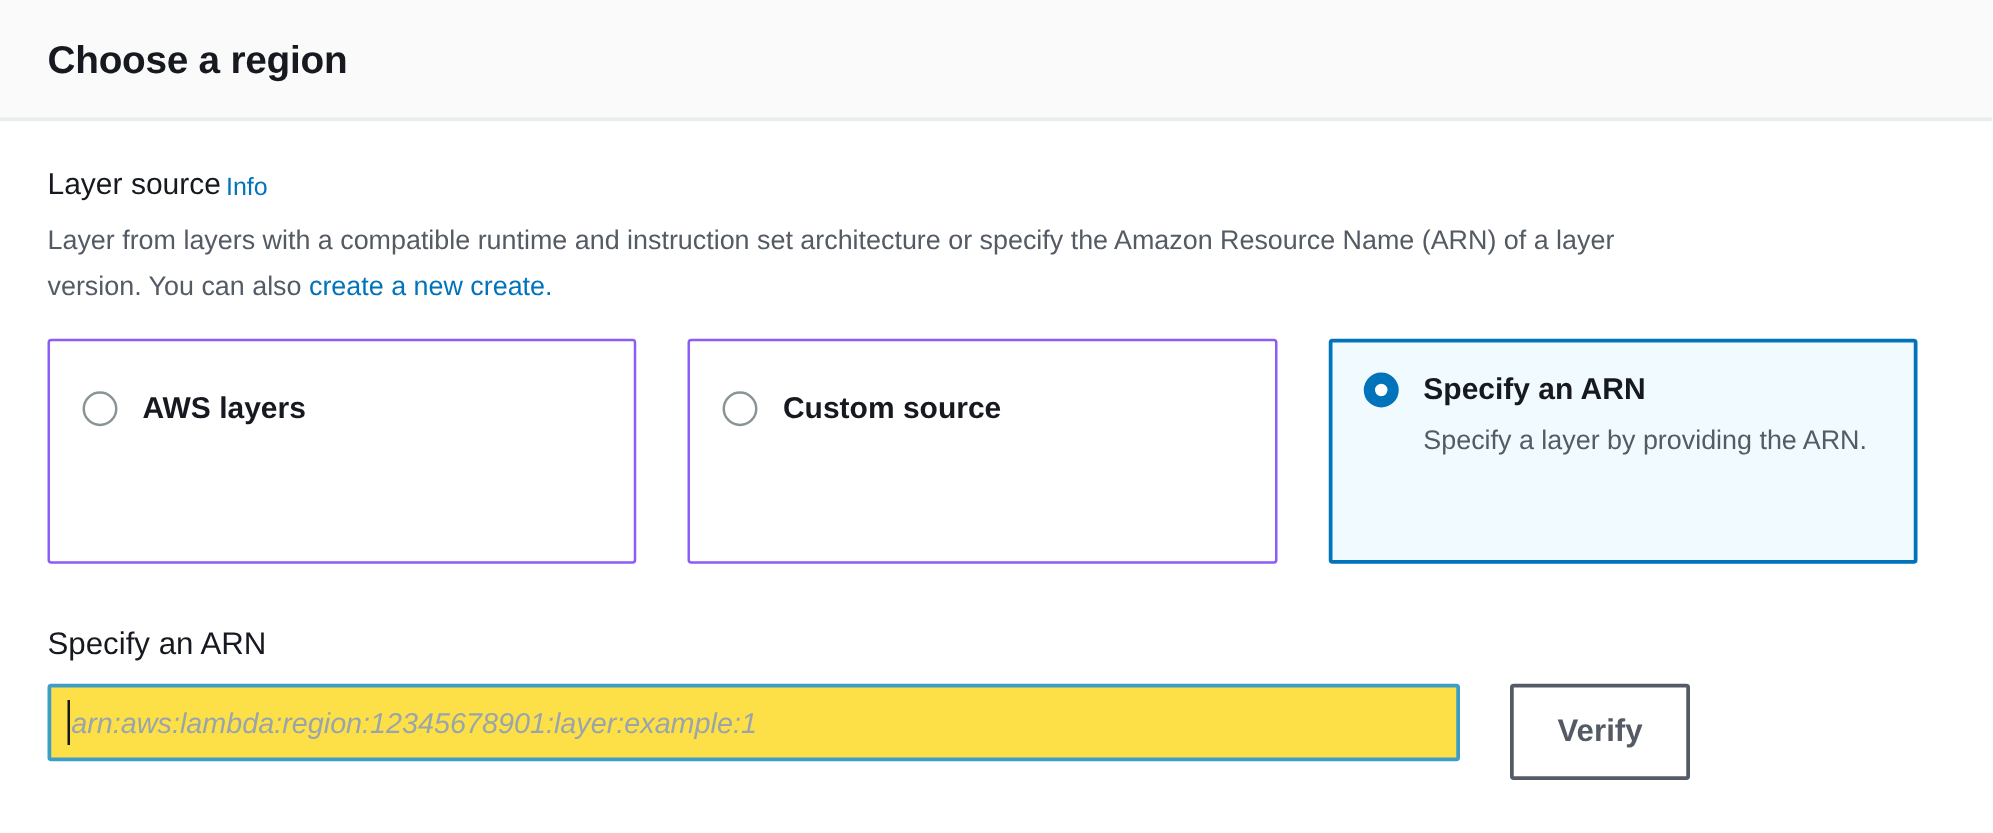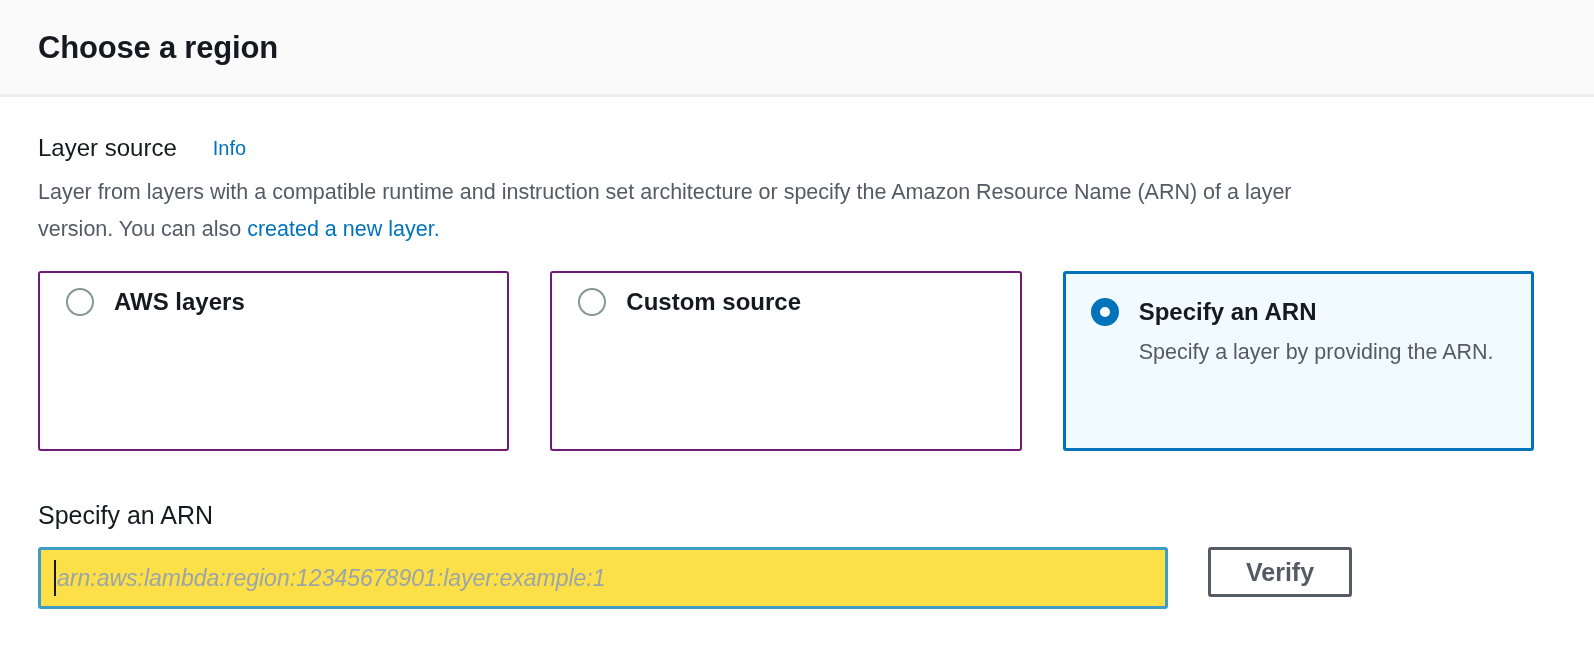--- a/index.html
+++ b/index.html
@@ -25,22 +25,22 @@
     color: #16191f;
     letter-spacing: -0.2px;
   }
 
   
   .content { padding: 0 60px 0 38px; }
 
   .field-label-row {
     margin-top: 37px;
     display: flex;
-    align-items: center;
-    gap: 36px;
+    align-items: flex-end;
+    gap: 4px;
   }
   .field-label { font-size: 24px; color: #16191f; }
   .info-link {
     font-size: 20px;
     font-weight: 400;
     color: #0073bb;
     text-decoration: none;
     cursor: pointer;
   }
   .field-desc {
@@ -58,23 +58,23 @@
   
   .cards {
     display: flex;
     gap: 41px;
     margin-top: 23px;
   }
   .card {
     flex: 1;
     height: 180px;
     background: #ffffff;
-    border: 2px solid #701a75;
+    border: 2px solid #8b5cf6;
     border-radius: 3px;
-    padding: 15px 26px;
+    padding: 40px 26px;
     cursor: pointer;
   }
   .card.selected {
     background: #f1faff;
     border: 3px solid #0073bb;
     padding: 24px 25px;
   }
   .card-head {
     display: flex;
     align-items: center;
@@ -139,21 +139,21 @@
   }
   .caret {
     position: absolute;
     left: 16px;
     top: 13px;
     width: 2px;
     height: 36px;
     background: #16191f;
   }
   .verify-btn {
-    height: 50px;
+    height: 77px;
     padding: 0 35px;
     background: #ffffff;
     border: 3px solid #545b64;
     border-radius: 3px;
     color: #545b64;
     font-family: "Liberation Sans", sans-serif;
     font-size: 25px;
     font-weight: 700;
     cursor: pointer;
   }
@@ -167,21 +167,21 @@
 
 <div class="content">
 
   <div class="field-label-row">
     <span class="field-label">Layer source</span>
     <a class="info-link">Info</a>
   </div>
 
   <div class="field-desc">
     <span>Layer from layers with a compatible runtime and instruction set architecture or specify the Amazon Resource Name (ARN) of a layer</span><br>
-    <span>version. You can also </span><a class="text-link">created a new layer.</a>
+    <span>version. You can also </span><a class="text-link">create a new create.</a>
   </div>
 
   <div class="cards">
 
     <div class="card">
       <div class="card-head">
         <div class="radio"></div>
         <div class="card-title">AWS layers</div>
       </div>
     </div>

